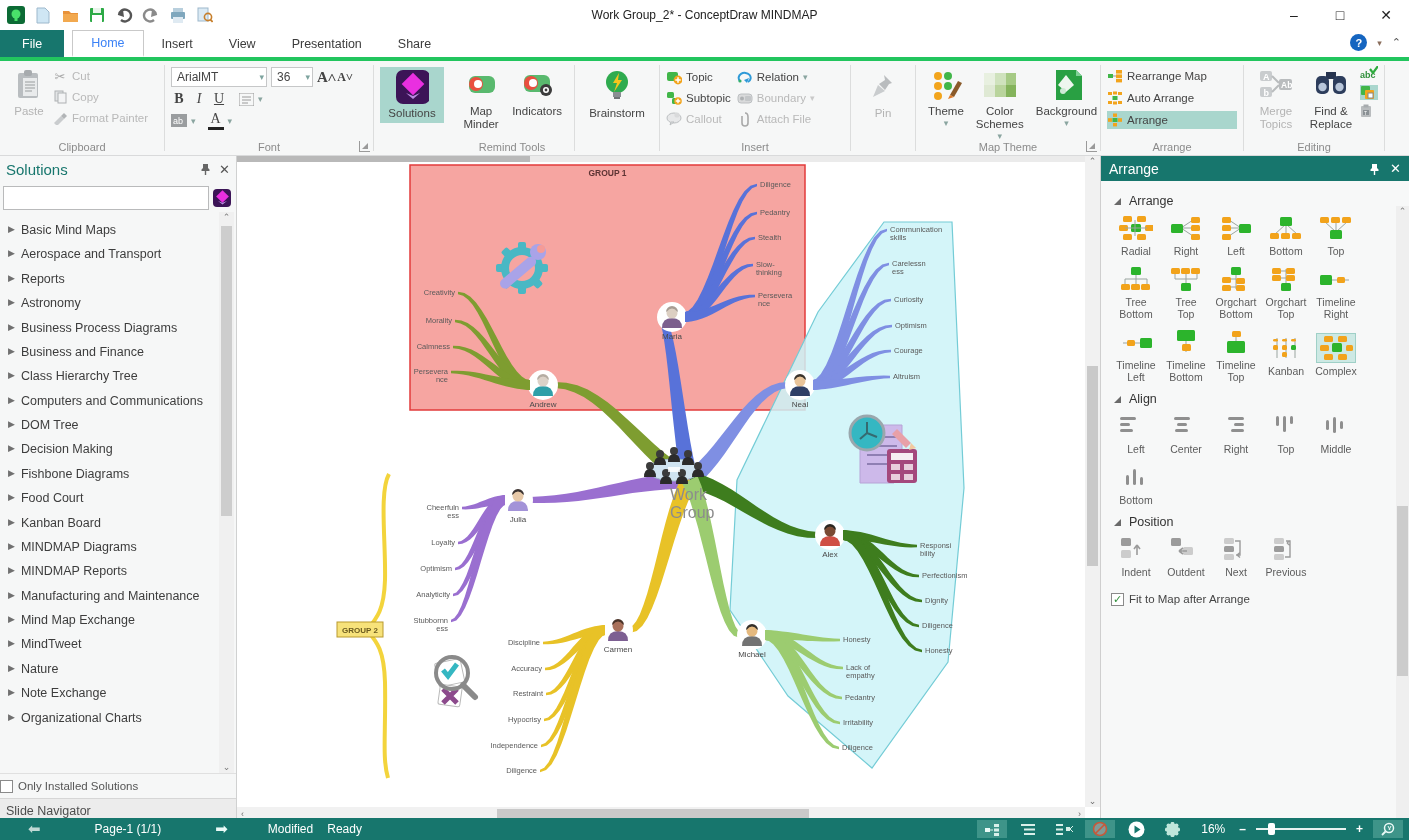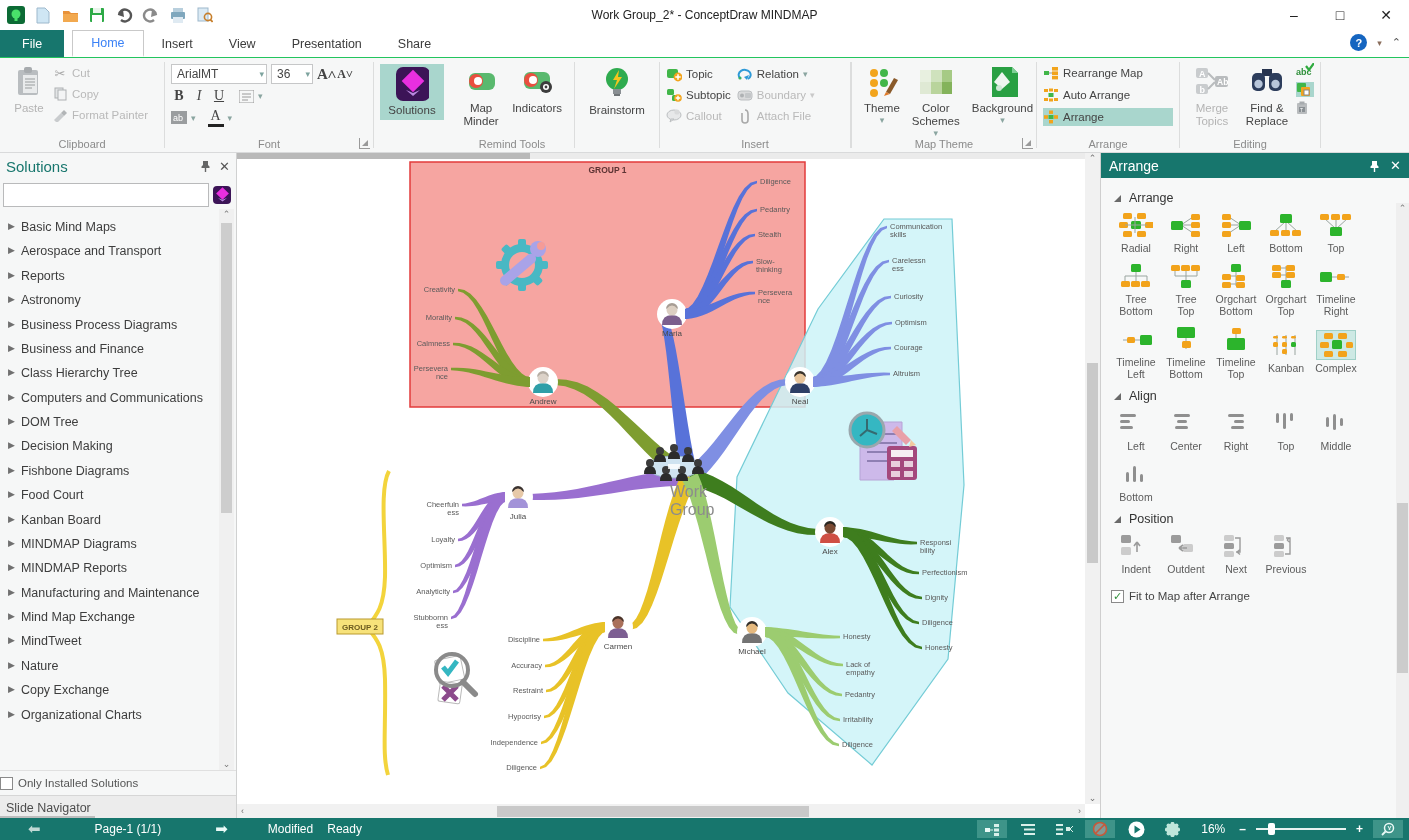--- a/index.html
+++ b/index.html
@@ -6,21 +6,21 @@
   body{width:1409px;height:840px;overflow:hidden;font-family:"Liberation Sans",sans-serif;
        background:#e9eaea;position:relative;font-size:12px;color:#3f3f3f;}
   
   .titlebar{height:30px;background:#ffffff;display:flex;align-items:center;position:relative;}
   .qat{display:flex;align-items:center;gap:7px;padding-left:6px;}
   .qat .qicon{width:20px;height:20px;display:flex;align-items:center;justify-content:center;}
   .title-center{position:absolute;left:0;right:0;text-align:center;font-size:12px;color:#222;}
   .wincontrols{margin-left:auto;display:flex;z-index:5;}
   .wincontrols .wc{width:46px;height:30px;display:flex;align-items:center;justify-content:center;font-size:14px;color:#222;}
   
-  .tabrow{height:27px;background:#ffffff;display:flex;align-items:flex-end;border-bottom:1px solid #22c55e;position:relative;}
+  .tabrow{height:27px;background:#ffffff;display:flex;align-items:flex-end;border-bottom:4px solid #22c55e;position:relative;}
   .filetab{background:#17766d;color:#fff;padding:5px 22px;height:27px;box-sizing:border-box;display:flex;align-items:center;font-size:12.5px;}
   .tab{padding:5px 18px;height:27px;box-sizing:border-box;display:flex;align-items:center;color:#3c3c3c;font-size:12.5px;}
   .tab.active{background:#fff;border:1px solid #c9c9c9;border-bottom:2px solid #fff;color:#3b82f6;margin-bottom:-1px;z-index:2;}
   .tab-right{position:absolute;right:8px;top:4px;display:flex;gap:10px;align-items:center;}
   .helpdot{width:17px;height:17px;border-radius:50%;background:#1565c0;color:#fff;font-size:11px;font-weight:bold;
            display:flex;align-items:center;justify-content:center;}
   
   .ribbon{height:94px;background:#f6f7f7;display:flex;align-items:stretch;border-bottom:1px solid #d9dadb;}
   .rgroup{position:relative;display:flex;flex-direction:column;padding:4px 6px 0 6px;}
   .rgroup .glabel{position:absolute;bottom:2px;left:0;right:0;text-align:center;font-size:11px;color:#8b8b8b;}
@@ -397,20 +397,31 @@
               </svg>
             </span>
           <span>Attach File</span>
           </div>
       </div>
     </div>
     <div class="glabel">Insert</div>
   </div>
   <div class="gsep"></div>
 
+  <div class="rgroup" style="width:52px;">
+    <div class="bigbtn disabled" style="margin-top:2px;">
+      <span class="bicon">
+        <svg width="26" height="28">
+            <path d="M14 2l8 8-3 1-4 6-6-6 6-4z" fill="#b9bcbe"></path>
+            <path d="M8 12 3 24 15 18z" fill="#c9ccce"></path>
+          </svg>
+        </span>
+      <span>Pin</span>
+    </div>
+  </div>
   <div class="gsep"></div>
 
   <div class="rgroup" style="width:172px;">
     <div class="rbody">
       <div class="bigbtn">
         <span class="bicon">
           <svg width="32" height="32">
               <g fill="#f2a41c">
                 <circle cx="8" cy="7" r="4"></circle>
                 <circle cx="8" cy="17" r="4"></circle>
@@ -665,21 +676,21 @@
         <div class="sb-item">
           <span class="tri">▶</span>
           <span>MindTweet</span>
         </div>
         <div class="sb-item">
           <span class="tri">▶</span>
           <span>Nature</span>
         </div>
         <div class="sb-item">
           <span class="tri">▶</span>
-          <span>Copy Exchange</span>
+          <span>Note Exchange</span>
         </div>
         <div class="sb-item">
           <span class="tri">▶</span>
           <span>Organizational Charts</span>
         </div>
         <div class="sb-scroll">
         <div style="text-align:center;color:#777;font-size:9px;">⌃</div>
         <div class="thumb" style="top:14px;height:290px;"></div>
         <div style="position:absolute;bottom:1px;left:0;right:0;text-align:center;color:#777;font-size:9px;">⌄</div>
       </div>

